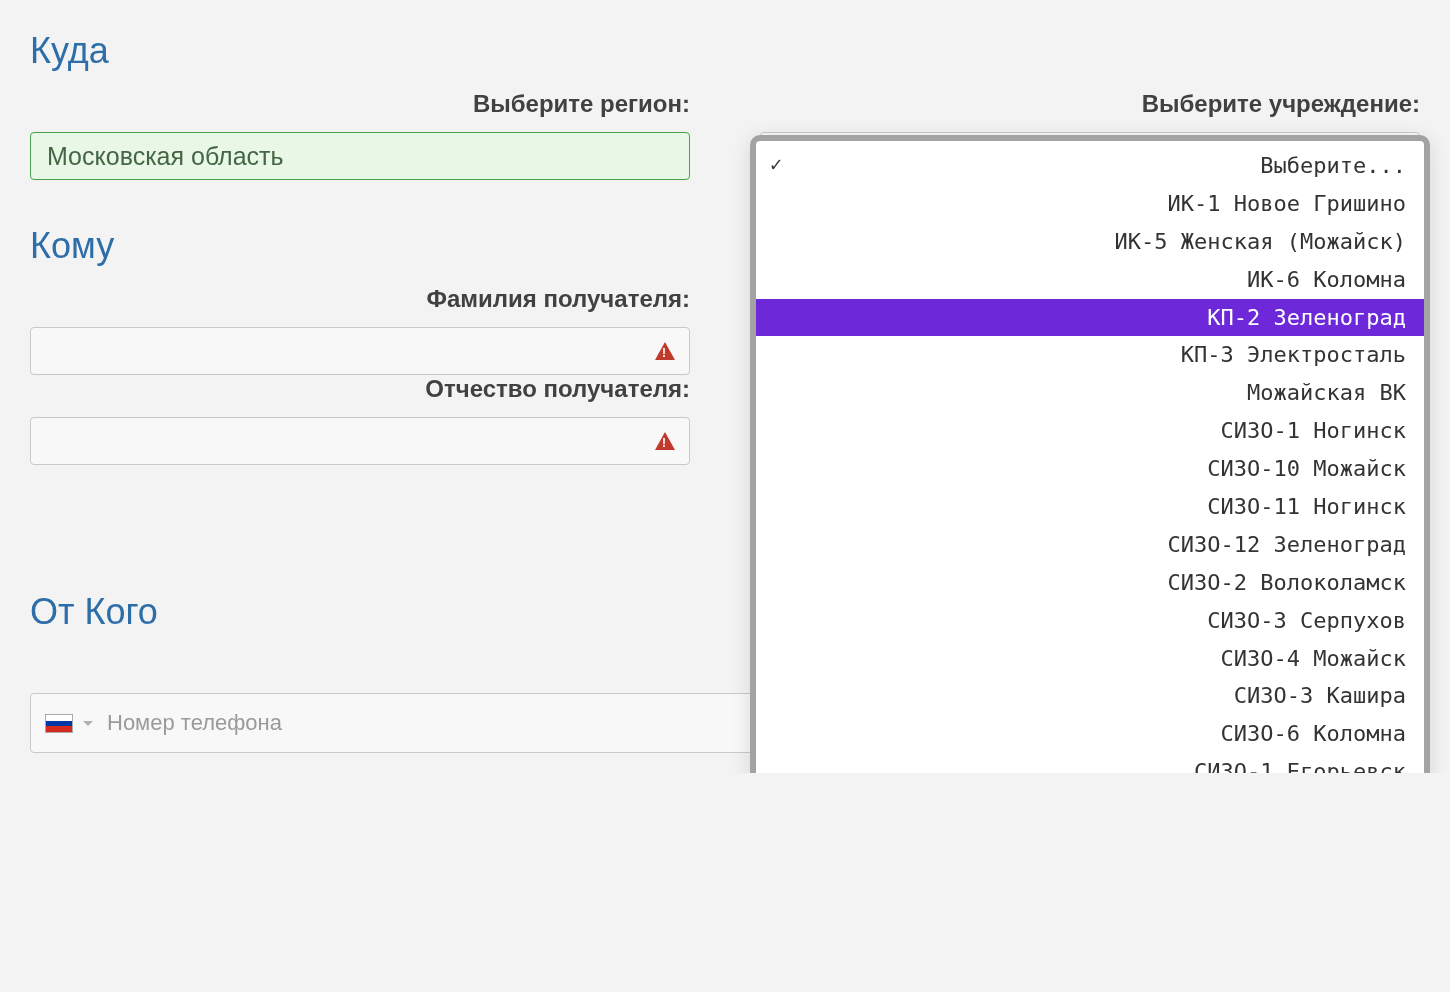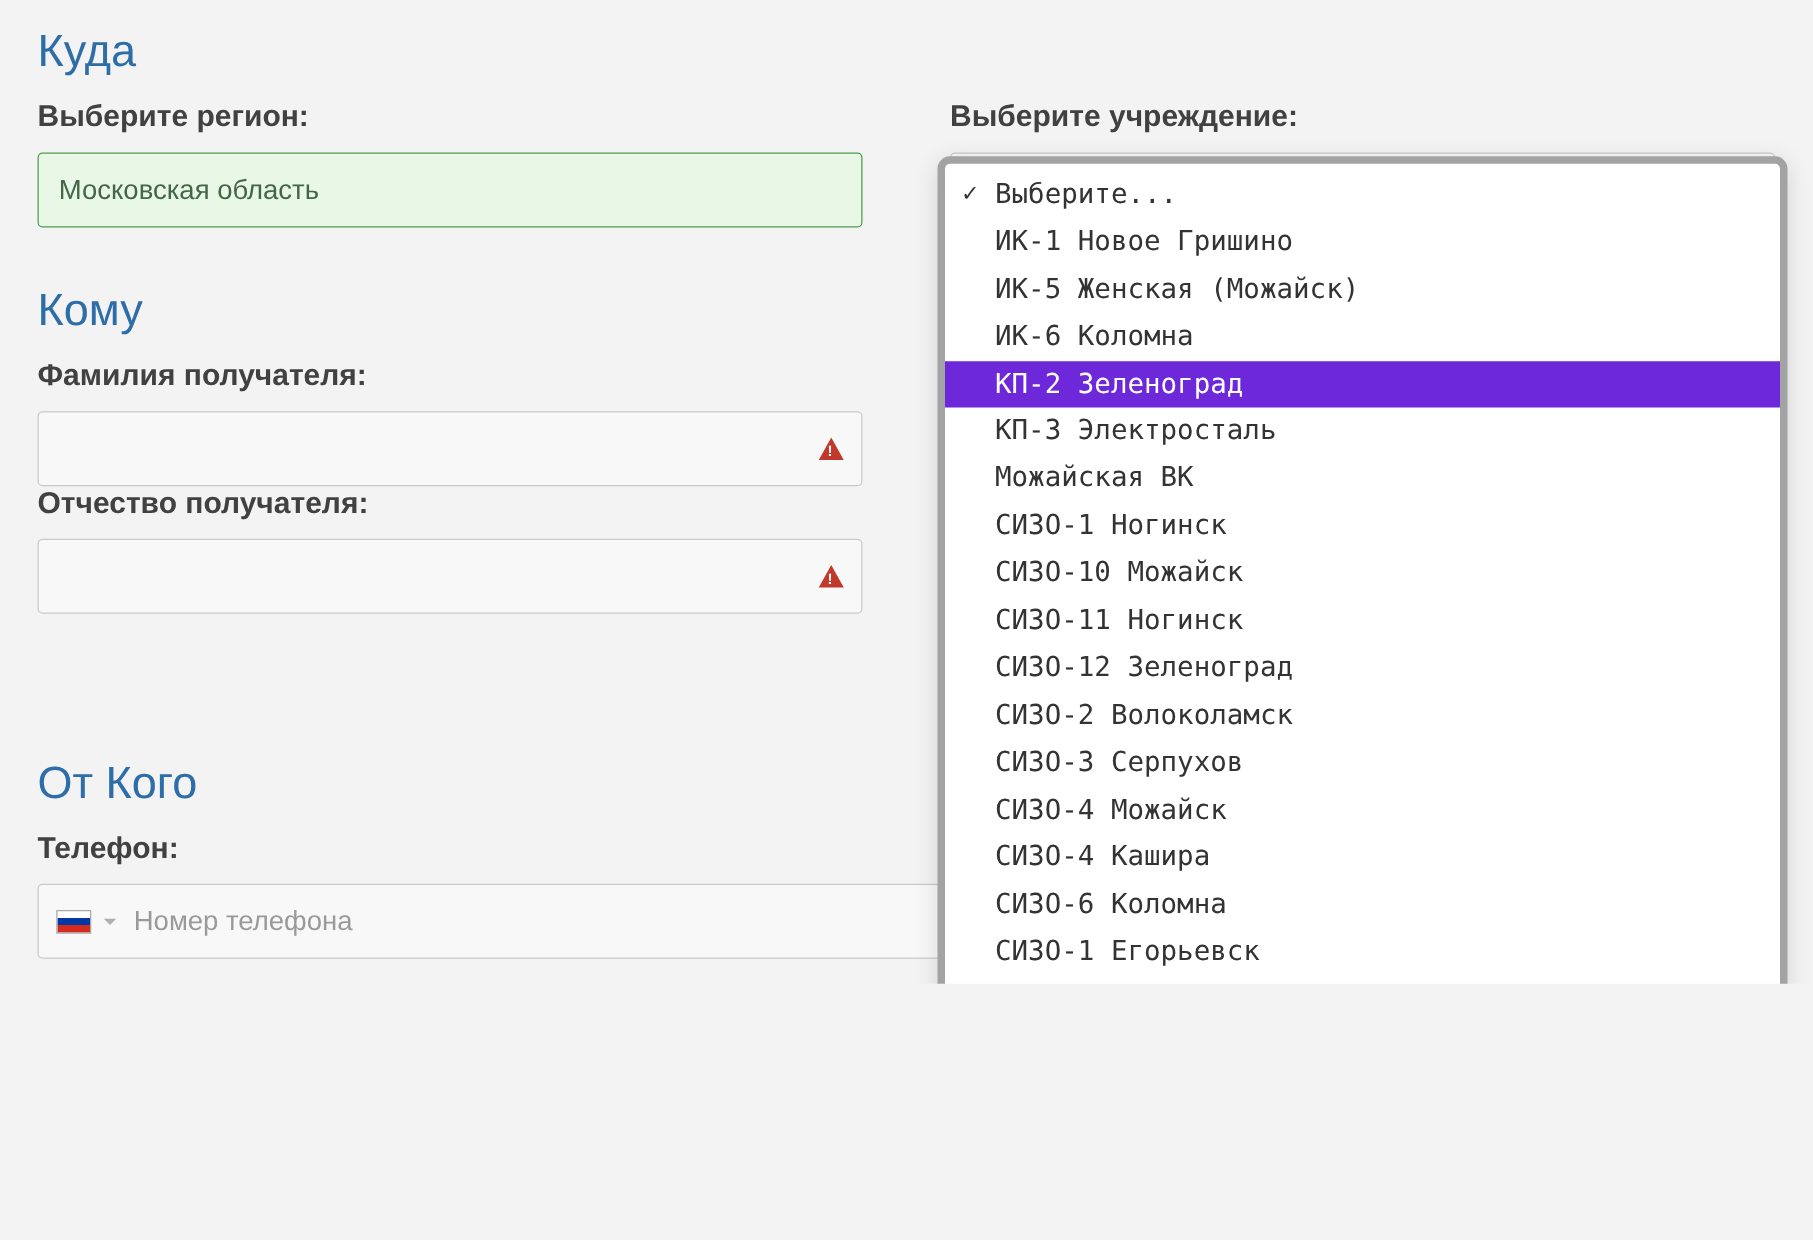--- a/index.html
+++ b/index.html
@@ -8,46 +8,48 @@
     background: #f3f3f3;
     padding: 20px 30px;
     font-size: 22px;
     color: #3a3a3a;
   }
   .section-title {
     color: #2d6da8;
     font-size: 36px;
     font-weight: 400;
     margin-bottom: 18px;
+    margin-top: 10px;
   }
   .section-title.mt { margin-top: 45px; }
   .row {
     display: flex;
     gap: 70px;
+    text-align: right;
   }
   .col {
     flex: 1;
     min-width: 0;
     position: relative;
   }
   .field-label {
     font-weight: 700;
     color: #414141;
     font-size: 24px;
     margin-bottom: 14px;
     display: block;
   }
   .input-box {
     width: 100%;
-    height: 60px;
+    height: 48px;
     border: 1px solid #c9c9c9;
     border-radius: 4px;
     background: #f8f8f8;
     padding: 0 50px 0 16px;
-    font-size: 22px;
+    font-size: 25px;
     color: #333;
     display: flex;
     align-items: center;
     position: relative;
   }
   .input-box.valid {
     border: 1px solid #4aa04a;
     background: #e9f7e7;
     color: #446644;
   }
@@ -163,21 +165,21 @@
         <div class="dropdown-item highlighted">КП-2 Зеленоград</div>
         <div class="dropdown-item">КП-3 Электросталь</div>
         <div class="dropdown-item">Можайская ВК</div>
         <div class="dropdown-item">СИЗО-1 Ногинск</div>
         <div class="dropdown-item">СИЗО-10 Можайск</div>
         <div class="dropdown-item">СИЗО-11 Ногинск</div>
         <div class="dropdown-item">СИЗО-12 Зеленоград</div>
         <div class="dropdown-item">СИЗО-2 Волоколамск</div>
         <div class="dropdown-item">СИЗО-3 Серпухов</div>
         <div class="dropdown-item">СИЗО-4 Можайск</div>
-        <div class="dropdown-item">СИЗО-4 Кашира</div>
+        <div class="dropdown-item">СИЗО-3 Кашира</div>
         <div class="dropdown-item">СИЗО-6 Коломна</div>
         <div class="dropdown-item">СИЗО-1 Егорьевск</div>
         <div class="dropdown-item">СИЗО-8 Сергиев Посад</div>
       </div>
   </div>
 </div>
 
 <h2 class="section-title mt">Кому</h2>
 <div class="row">
   <div class="col">

